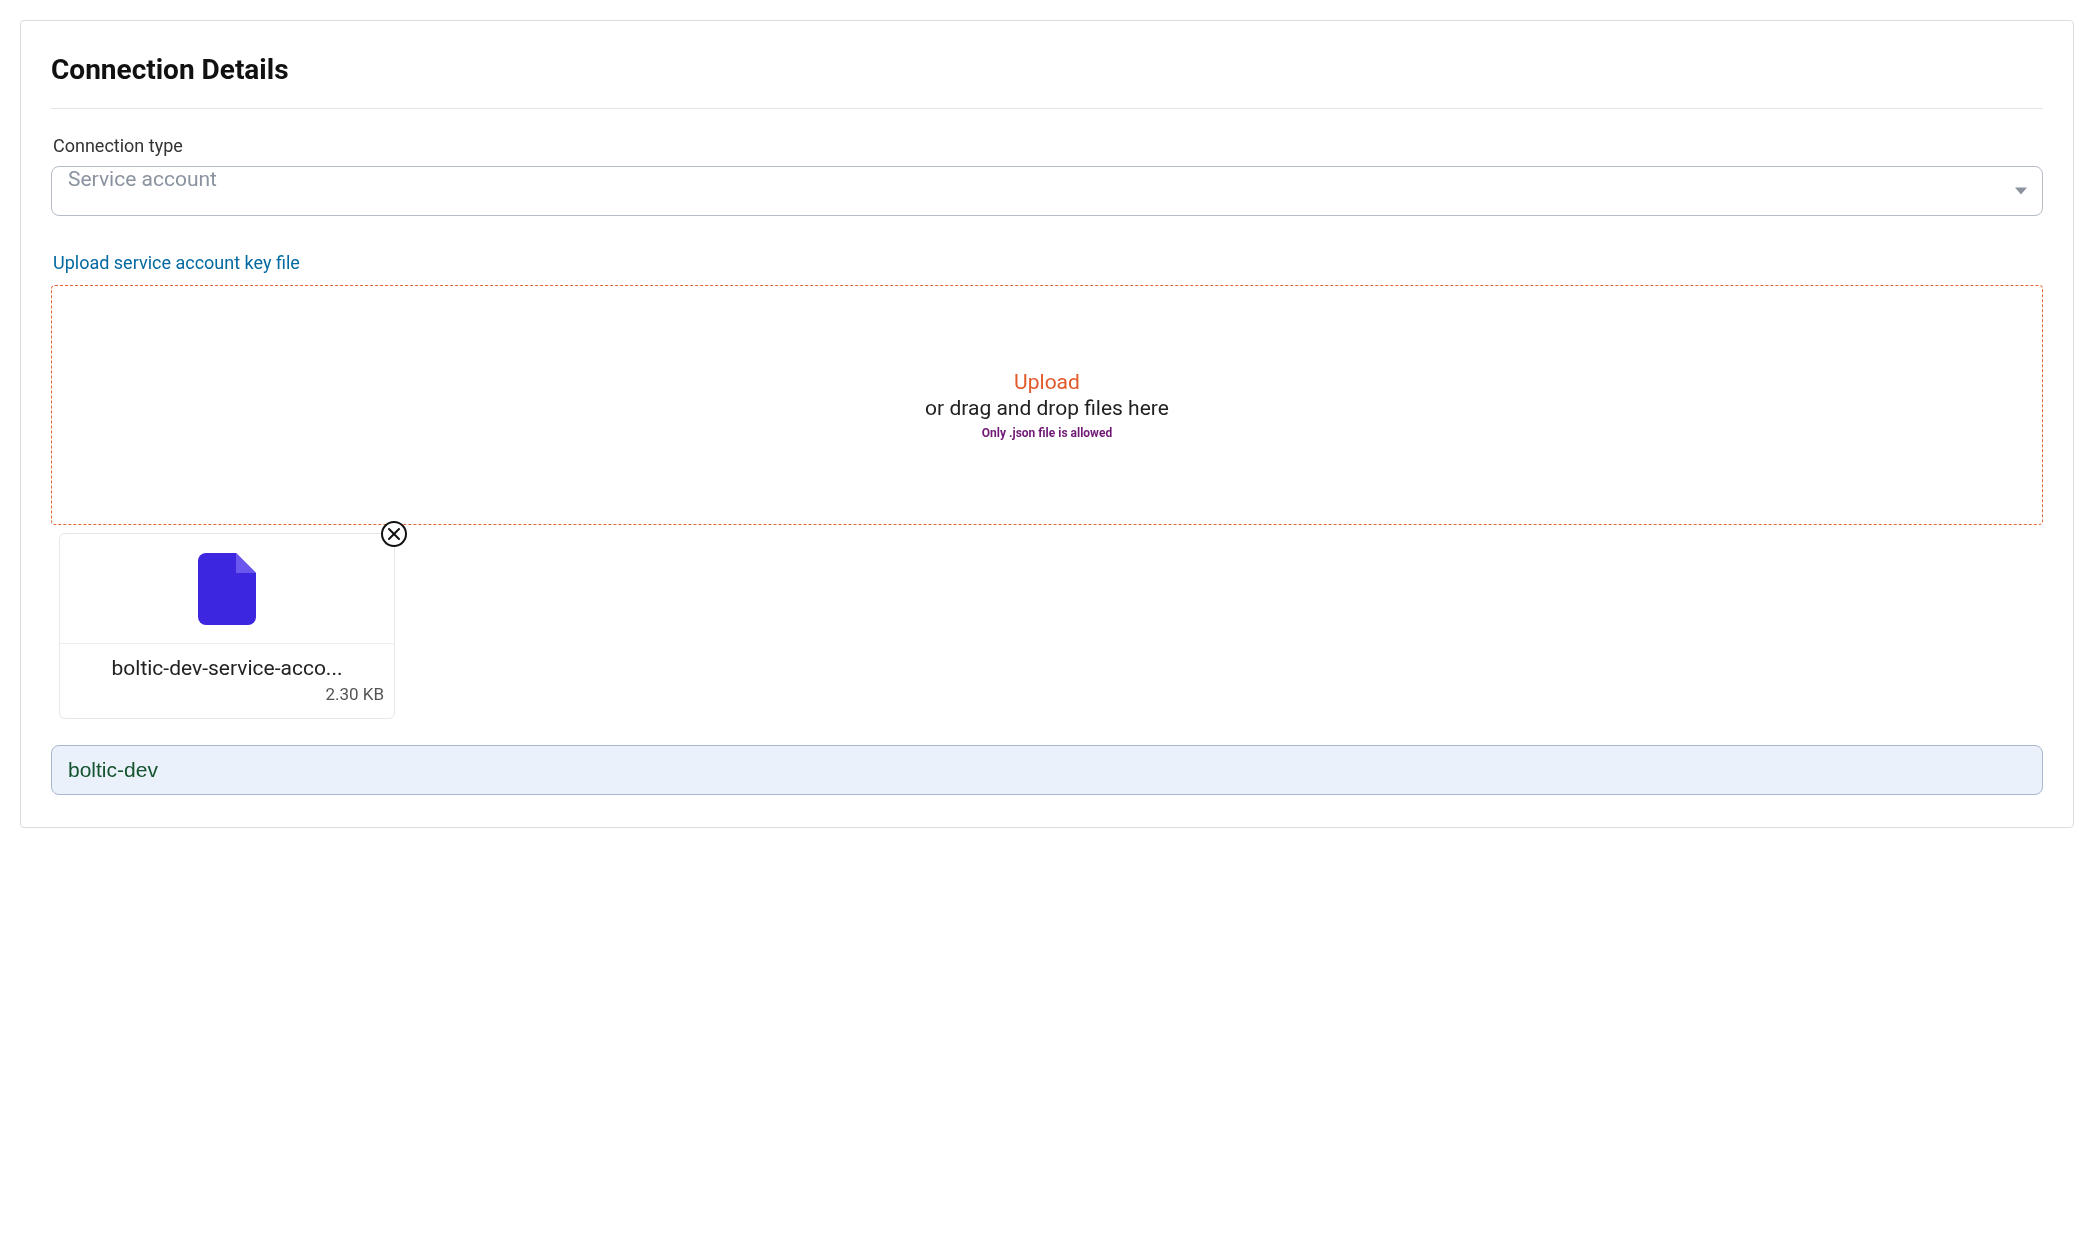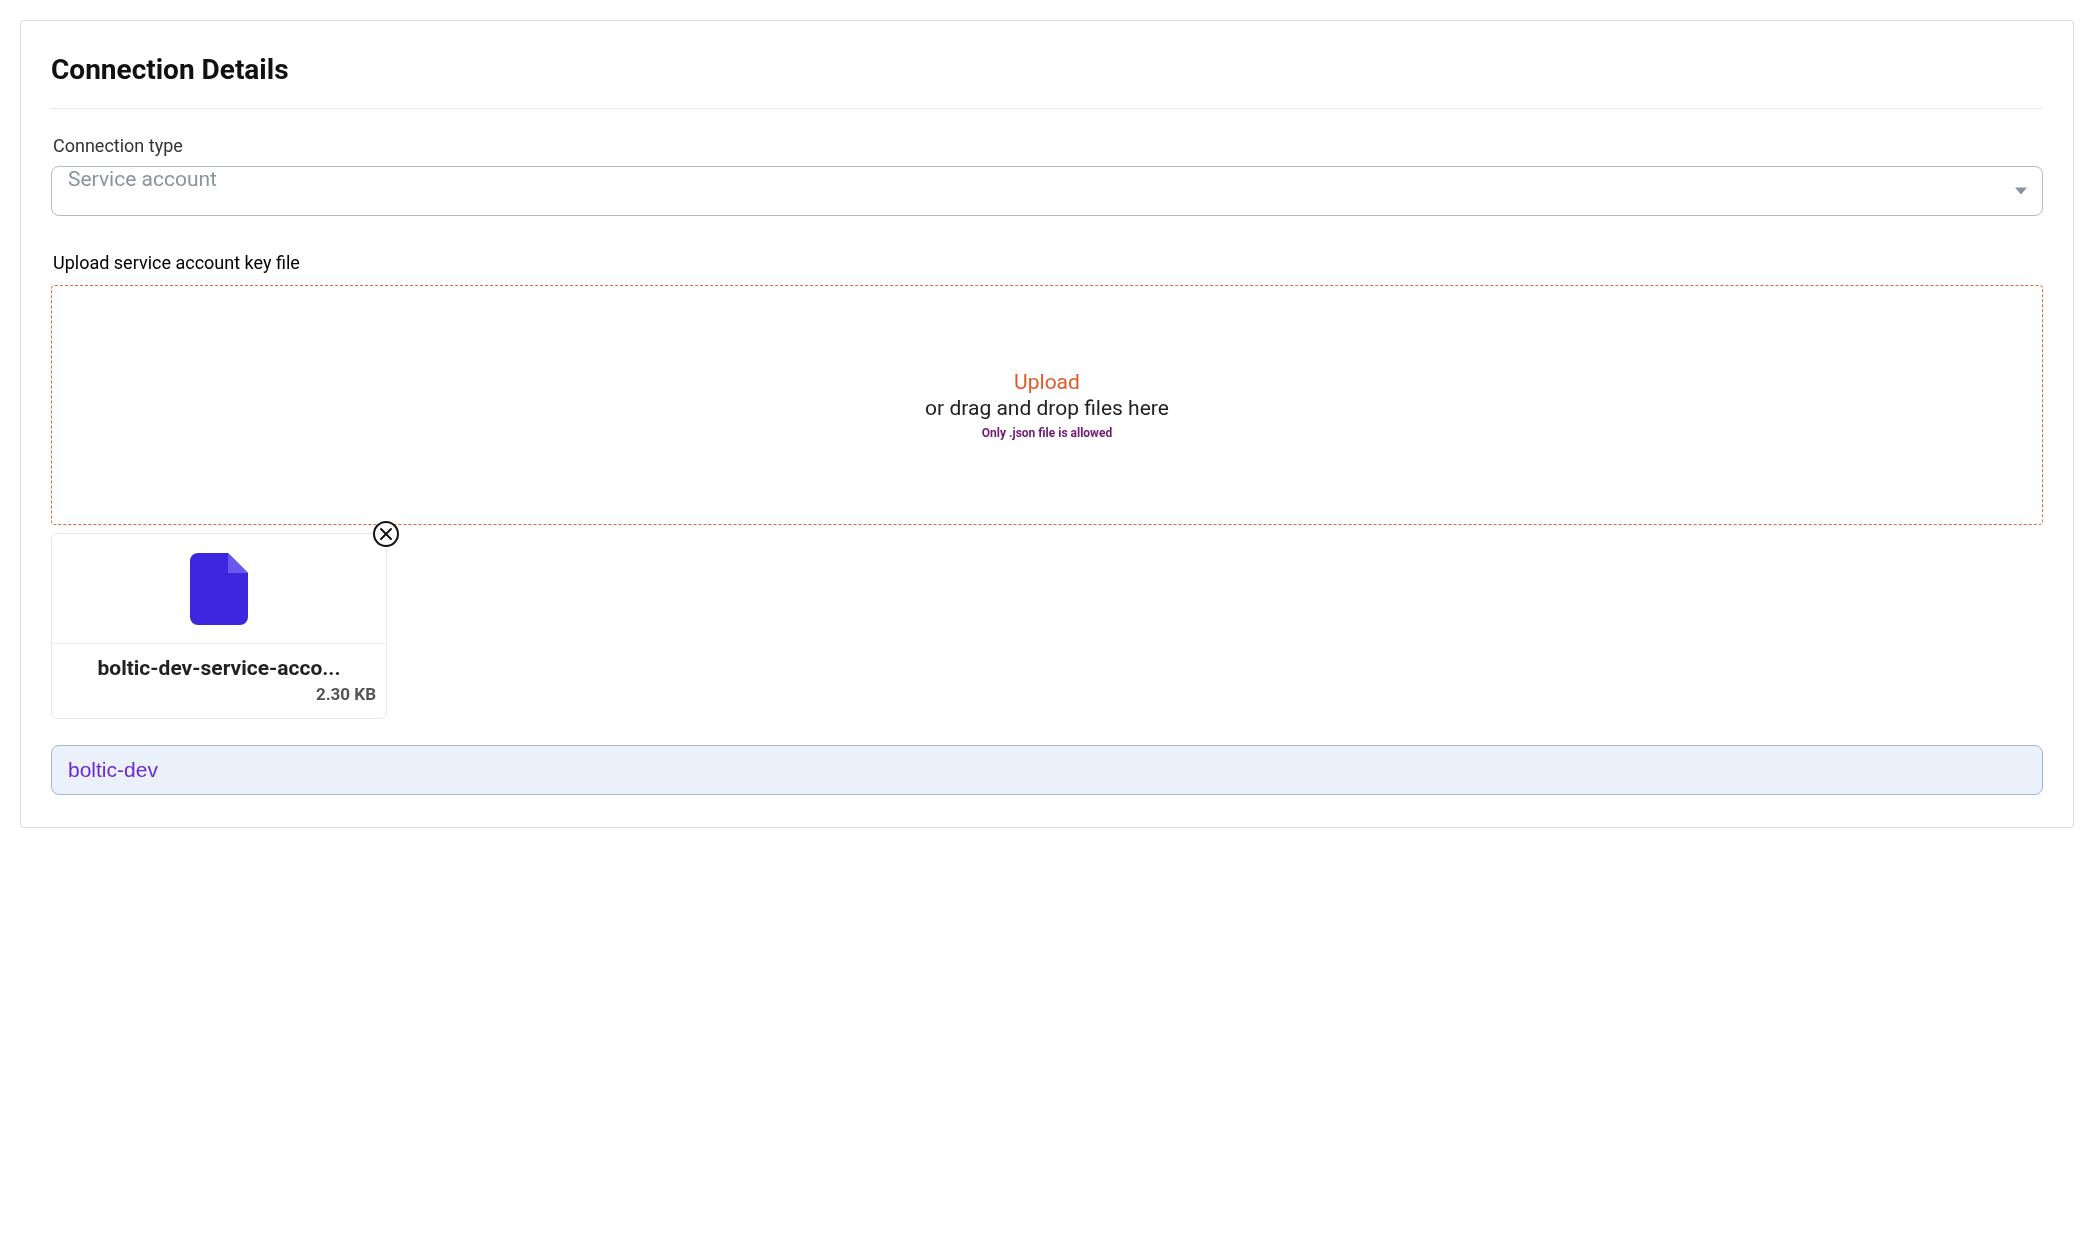--- a/index.html
+++ b/index.html
@@ -55,21 +55,21 @@
     right: 16px;
     top: 50%;
     transform: translateY(-50%);
     width: 0; height: 0;
     border-left: 6px solid transparent;
     border-right: 6px solid transparent;
     border-top: 7px solid #8a939f;
   }
   .upload-label {
     font-size: 18px;
-    color: #000000;
+    color: #0369a1;
     margin: 0 0 12px 2px;
   }
   .dropzone {
     width: 100%;
     min-height: 240px;
     border: 1.5px dashed #e2663a;
     border-radius: 4px;
     display: flex;
     flex-direction: column;
     align-items: center;
@@ -91,23 +91,23 @@
   }
   .dropzone-hint {
     font-size: 12px;
     color: #701a75;
     text-align: center;
     font-weight: bold;
   }
   .file-card-wrap {
     position: relative;
     width: 336px;
+    margin-left: 8px;
     margin-top: 4px;
     margin-bottom: 26px;
-    font-weight: bold;
   }
   .file-card {
     border: 1px solid #e5e8ec;
     border-radius: 6px;
     background: #fff;
     overflow: hidden;
   }
   .file-card-top {
     height: 110px;
     display:flex;
@@ -151,21 +151,21 @@
   }
   .close-btn svg { width: 14px; height: 14px; }
   .text-input {
     width: 100%;
     height: 50px;
     border: 1px solid #a9b6ce;
     border-radius: 8px;
     background: #eaf1fb;
     padding: 0 16px;
     font-size: 21px;
-    color: #6d28d9;
+    color: #14532d;
     outline: none;
   }
 </style>
 </head>
 <body>
 
 <div class="card">
 
   <h2 class="section-title">Connection Details</h2>
 

